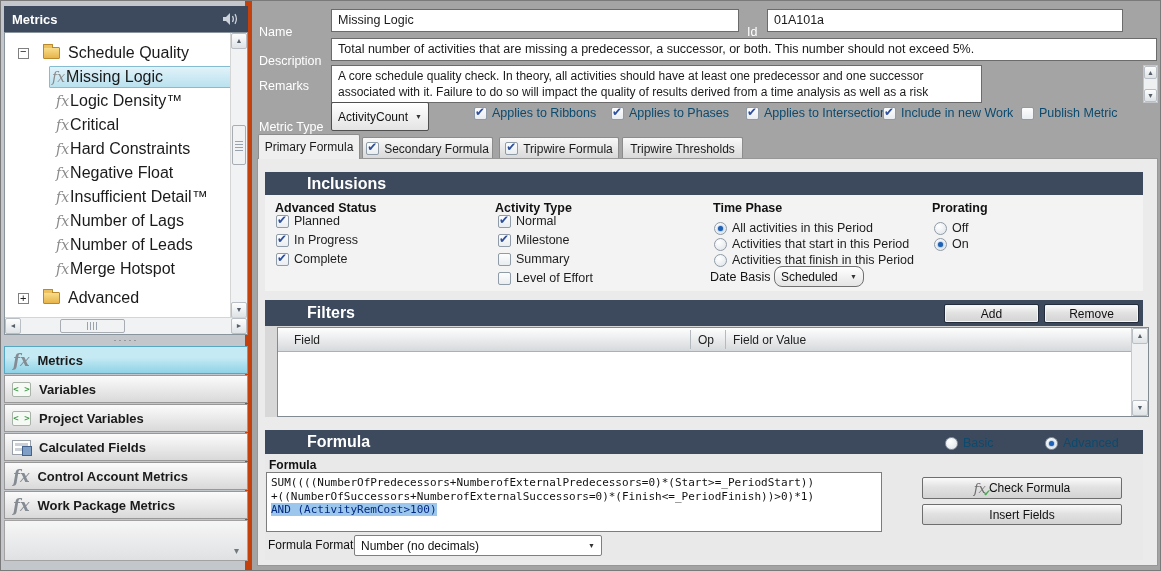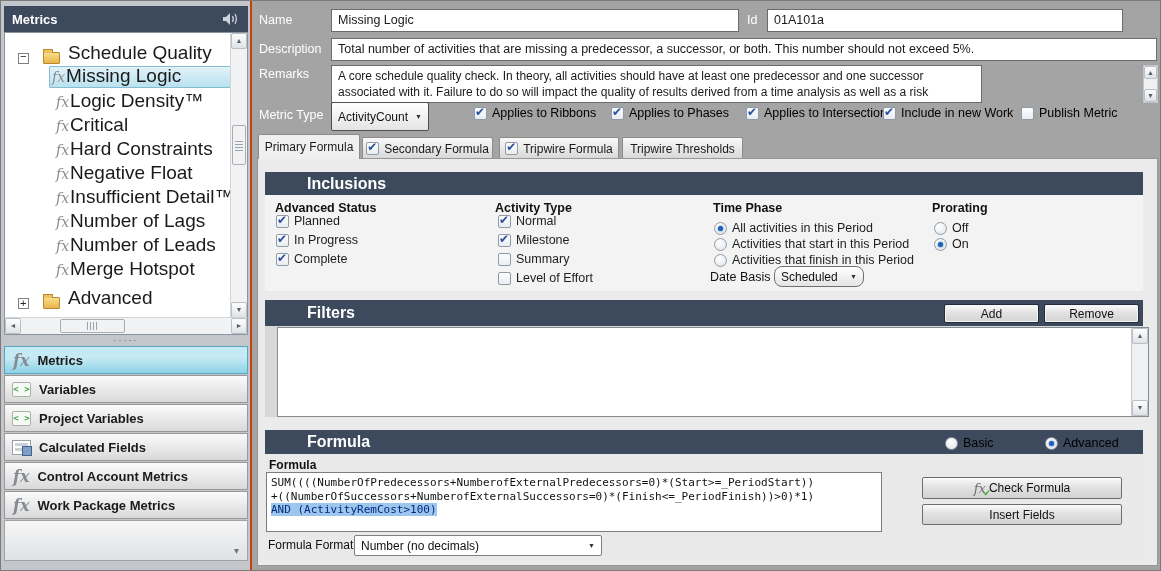--- a/index.html
+++ b/index.html
@@ -2,26 +2,26 @@
 <html><head>
 <meta charset="utf-8">
 <style>
   html,body{margin:0;padding:0;background:#888;}
   #app{position:relative;width:1161px;height:571px;background:#a4a4a4;
        font-family:"Liberation Sans",sans-serif;border:1px solid #7a7a7a;box-sizing:border-box;
        overflow:hidden;}
   #app *{box-sizing:border-box;}
 
   
-  #sidebar{position:absolute;left:0;top:0;width:251px;height:571px;background:#c3c7cb;border-right:2px solid #c2410c;}
+  #sidebar{position:absolute;left:0;top:0;width:251px;height:571px;background:#c3c7cb;border-right:7px solid #c2410c;}
   .sb-header{position:absolute;left:3px;top:5px;width:244px;height:26px;background:#3d4a5d;color:#fff;
              display:flex;align-items:center;padding:0 8px;}
   .sb-title{font-weight:bold;font-size:13px;flex:1;}
   .tree{position:absolute;left:3px;top:31px;width:244px;height:303px;background:#fff;border:1px solid #8a949c;}
-  .trow{position:absolute;left:1px;right:19px;height:22px;display:flex;align-items:flex-end;font-size:19px;color:#1a1a1a;}
+  .trow{position:absolute;left:1px;right:19px;height:22px;display:flex;align-items:center;font-size:16px;color:#1a1a1a;}
   .trow .tlabel{white-space:nowrap;}
   .trow.sel{left:44px;right:14px;background:linear-gradient(#e2f2f9,#b9e2ef);border:1px solid #86bcd2;border-radius:1px;}
   .exp{width:11px;height:11px;border:1px solid #808080;background:#fff;margin-left:12px;position:relative;flex:none;}
   .exp::before{content:"−";position:absolute;left:1px;top:-3px;font-size:11px;line-height:11px;color:#222;}
   .exp.plus::before{content:"+";left:1px;top:-1px;}
   .folder-icon{width:17px;height:12px;background:linear-gradient(#f9dd8a,#e7b44a);border:1px solid #b98a2d;
           border-radius:1px;position:relative;display:inline-block;margin:0 8px 0 14px;flex:none;}
   .folder-icon::before{content:"";position:absolute;top:-4px;left:-1px;width:8px;height:3px;background:#edc15d;
           border:1px solid #b98a2d;border-bottom:none;border-radius:1px 1px 0 0;}
   .fx-ic{display:inline-block;margin:0 1px 0 6px;flex:none;}
@@ -54,41 +54,41 @@
   .calc-ic{width:19px;height:15px;border:1px solid #9aa0a8;background:#fff;position:relative;margin:0 8px 0 7px;flex:none;}
   .calc-ic::before{content:"";position:absolute;left:2px;top:2px;right:2px;height:3px;background:#ccd1d7;
            box-shadow:0 5px 0 #ccd1d7;}
   .calc-ic::after{content:"";position:absolute;right:-2px;bottom:-2px;width:8px;height:8px;background:#7f9fc6;border:1px solid #44618c;}
   .acc-empty{position:absolute;left:3px;top:519px;width:244px;height:41px;background:linear-gradient(#f6f6f6,#dfe1e3);
              border:1px solid #a2a2a2;}
   .acc-empty .dd{position:absolute;right:8px;bottom:4px;color:#707880;font-size:10px;}
 
   
   #main{position:absolute;left:252px;top:0;width:909px;height:571px;}
-  .lbl{position:absolute;color:#fff;font-size:12.5px;white-space:nowrap;}
+  .lbl{position:absolute;color:#fff;font-size:12.5px;white-space:nowrap;margin-top:12px;}
   .inp{position:absolute;background:#fff;border:1px solid #6b6b6b;font-size:12.5px;color:#1a1a1a;
        padding:2px 6px;line-height:17px;overflow:hidden;white-space:nowrap;}
   .multiline{white-space:normal;line-height:16px;padding:2px 6px;font-size:12px;}
   .mini-scroll{position:absolute;width:15px;background:#eef0f2;border:1px solid #c2c6ca;}
   .mini-scroll .sb-btn{width:13px;height:13px;left:0px;line-height:11px;}
 
   .combo{position:absolute;background:linear-gradient(#ffffff,#e4e4e4);border:1px solid #505050;font-size:12px;
          color:#111;display:flex;align-items:center;padding:0 6px;border-radius:2px;}
   .combo .ctext{flex:1;white-space:nowrap;overflow:hidden;}
   .combo .carr{font-size:7px;color:#333;margin-left:4px;}
 
   .cb{width:13px;height:13px;border:1px solid #8f9ba6;background:linear-gradient(#fdfdfd,#e9edf1);
       border-radius:2px;position:relative;flex:none;display:inline-block;}
   .cb.checked::before{content:"✔";position:absolute;left:0px;top:-3px;font-size:12px;color:#2c4f9e;}
   .rb{width:13px;height:13px;border:1px solid #8f9ba6;border-radius:50%;
       background:radial-gradient(circle at 35% 30%,#ffffff,#dde3e8);position:relative;flex:none;display:inline-block;}
   .rb.sel::after{content:"";position:absolute;left:3px;top:3px;width:5px;height:5px;border-radius:50%;
       background:#1e62b5;box-shadow:0 0 2px #1e62b5;}
   .optrow{position:absolute;display:flex;align-items:center;gap:5px;font-size:12.5px;color:#1d1d1d;height:16px;white-space:nowrap;}
-  .optrow.ongray{color:#000000;}
+  .optrow.ongray{color:#0c4a6e;}
 
   
   .tab{position:absolute;background:linear-gradient(#f9f9f9,#d7d7d7);border:1px solid #8c8c8c;border-bottom:none;
        border-radius:2px 2px 0 0;font-size:12px;color:#1a1a1a;display:flex;align-items:center;justify-content:center;gap:5px;}
   .tab.active{background:#efefef;z-index:3;font-size:12px;}
 
   .page{position:absolute;left:4px;top:157px;width:901px;height:408px;background:#ebebeb;border:1px solid #979797;}
   .sectbar{position:absolute;background:#3d4a5d;color:#fff;display:flex;align-items:center;padding:0 10px;}
   .sectbar .stitle{font-weight:bold;font-size:16px;flex:1;padding-left:32px;}
   .sectcontent{position:absolute;}
@@ -354,20 +354,27 @@
       </div>
       <div class="btn ondark" style="left:686px;top:145px;width:95px;height:19px">
         <span>Add</span>
       </div>
       <div class="btn ondark" style="left:786px;top:145px;width:95px;height:19px">
         <span>Remove</span>
       </div>
       <div class="sectcontent" style="left:7px;top:167px;width:878px;height:91px;background:#d8d8d8"></div>
 
       <div class="ftable" style="left:19px;top:168px;width:872px;height:90px">
+        <div class="fthead">
+          <span class="hcell" style="left:16px">Field</span>
+          <span class="hcell" style="left:420px">Op</span>
+          <span class="hcell" style="left:455px">Field or Value</span>
+          <span class="vsep" style="left:412px"></span>
+          <span class="vsep" style="left:447px"></span>
+        </div>
         <div class="ftv">
           <div class="sb-btn arr-up" style="left:0;top:0"></div>
           <div class="sb-btn arr-dn" style="left:0;bottom:0"></div>
         </div>
       </div>
 
       <div class="sectbar" style="left:7px;top:271px;width:878px;height:24px">
         <span class="stitle">Formula</span>
       </div>
       <div class="optrow ongray" style="left:687px;top:276px">

